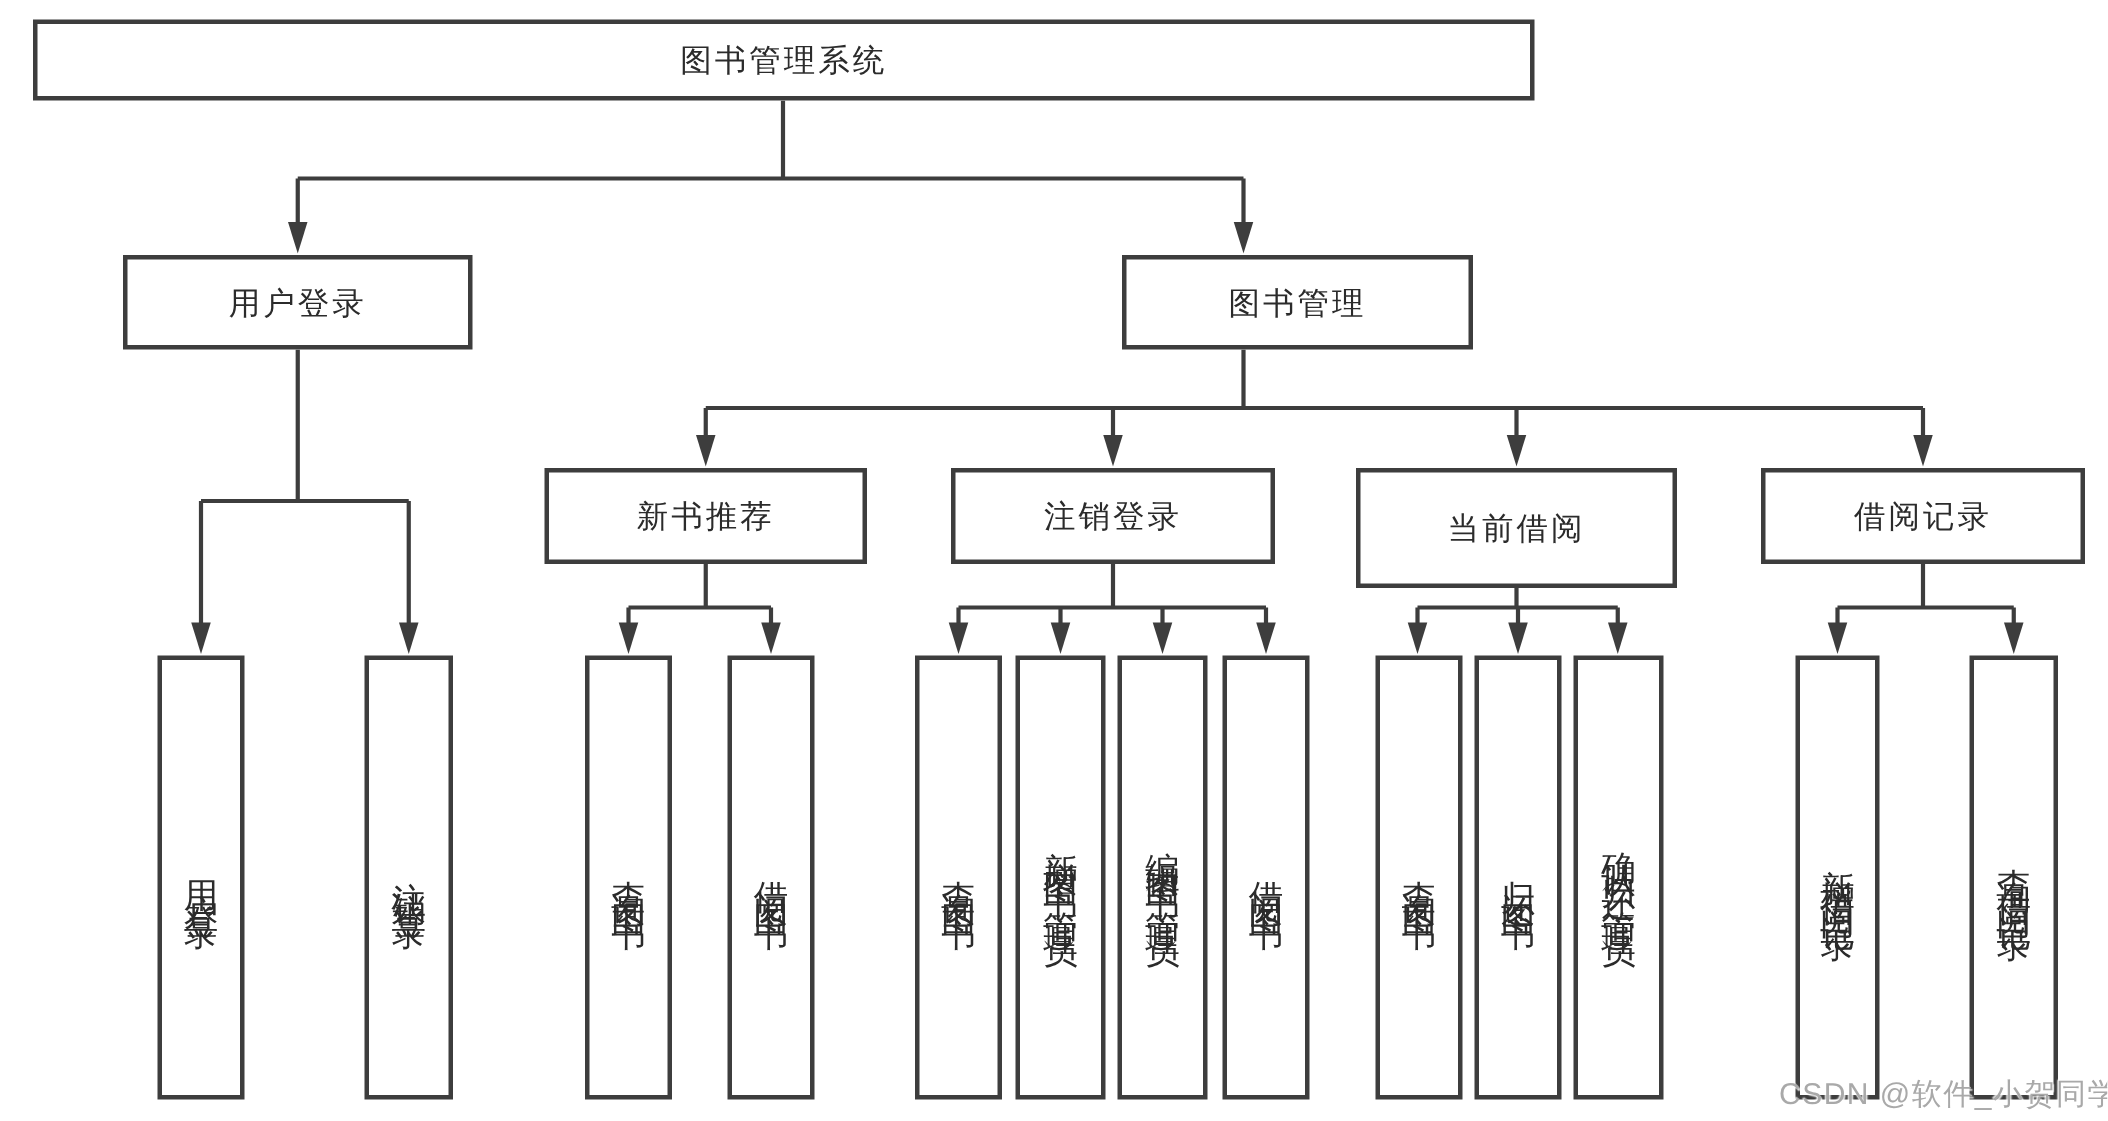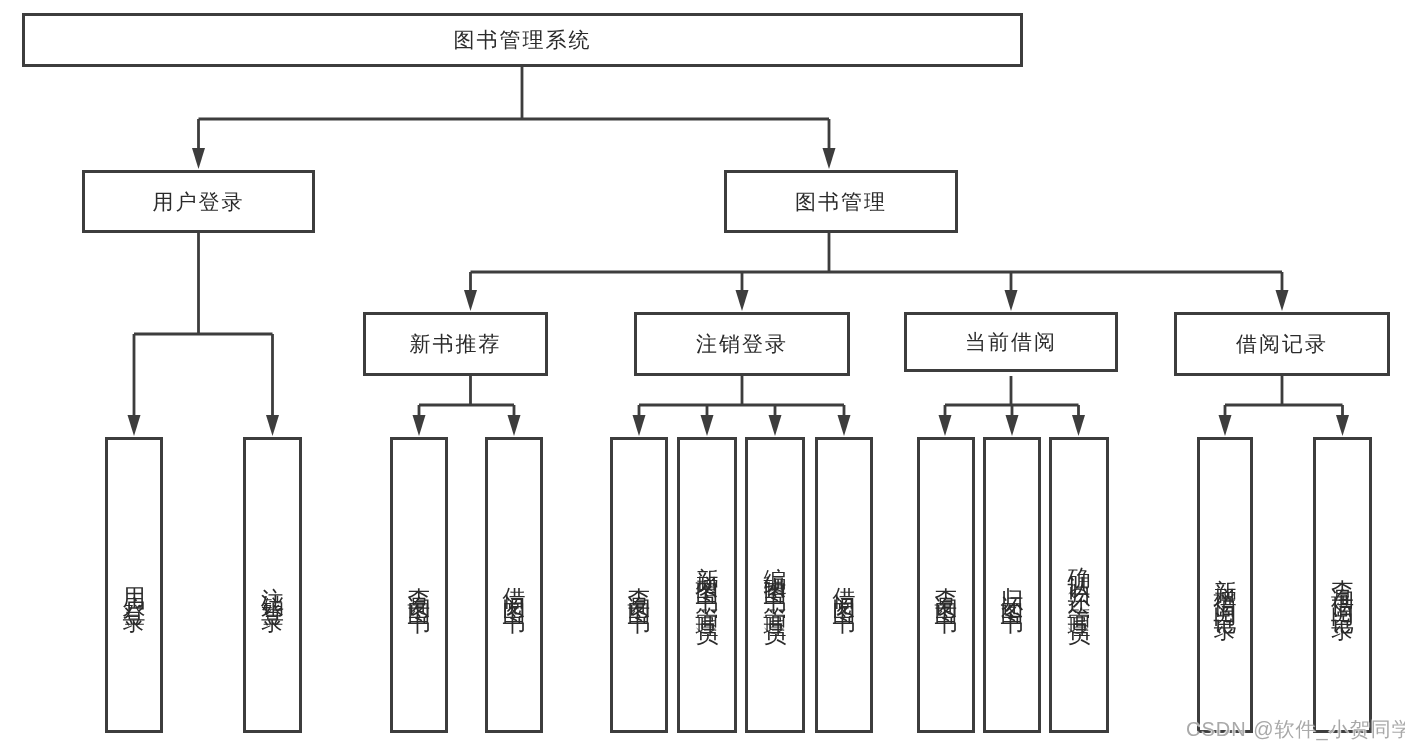--- a/index.html
+++ b/index.html
@@ -101,25 +101,25 @@
     <g stroke="#3d3d3d" stroke-width="2.8" fill="#3d3d3d">
       <path fill="none" d="M1282,376 V405 M1225,405 H1342.5 M1225,405 V418 M1342.5,405 V418"></path>
       <polygon stroke="none" points="1218.5,415 1231.5,415 1225,436"></polygon>
       <polygon stroke="none" points="1336,415 1349,415 1342.5,436"></polygon>
     </g>
   </svg>
 
   <div class="box" style="left:22px;top:13px;width:1001px;height:54px">图书管理系统</div>
 
   <div class="box" style="left:82px;top:170px;width:233px;height:63px">用户登录</div>
-  <div class="box" style="left:724px;top:170px;width:234px;height:63px">图书管理</div>
+  <div class="box" style="left:748px;top:170px;width:234px;height:63px">图书管理</div>
 
-  <div class="box" style="left:363px;top:312px;width:185px;height:64px">新书推荐</div>
+  <div class="box" style="left:363px;top:312px;width:215px;height:64px">新书推荐</div>
   <div class="box" style="left:634px;top:312px;width:216px;height:64px">注销登录</div>
-  <div class="box" style="left:904px;top:312px;width:214px;height:60px">当前借阅</div>
+  <div class="box" style="left:904px;top:312px;width:214px;height:80px">当前借阅</div>
   <div class="box" style="left:1174px;top:312px;width:216px;height:64px">借阅记录</div>
 
   <div class="box leaf" style="left:105px;top:437px;width:58px;height:296px">用户登录</div>
   <div class="box leaf" style="left:243px;top:437px;width:59px;height:296px">注销登录</div>
 
   <div class="box leaf" style="left:390px;top:437px;width:58px;height:296px">查询图书</div>
   <div class="box leaf" style="left:485px;top:437px;width:58px;height:296px">借阅图书</div>
 
   <div class="box leaf" style="left:610px;top:437px;width:58px;height:296px">查询图书</div>
   <div class="box leaf" style="left:677px;top:437px;width:60px;height:296px">新增图书（管理员）</div>

